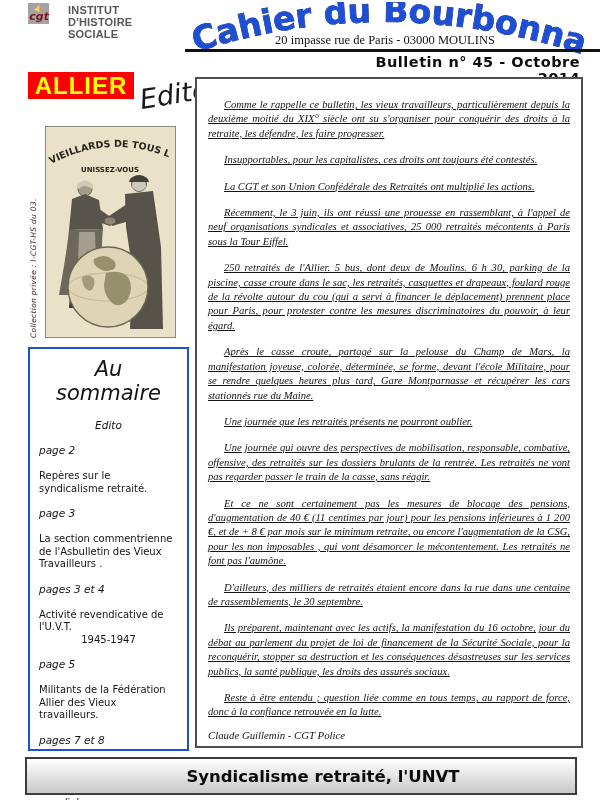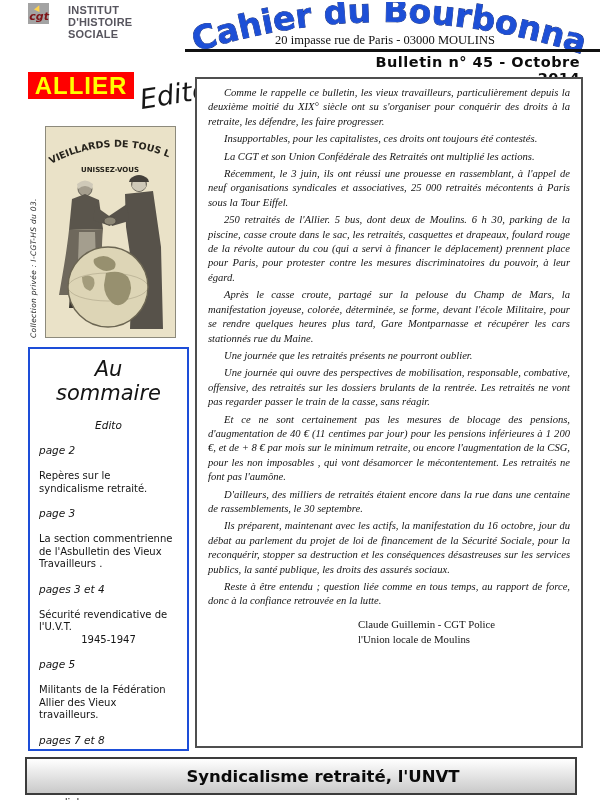--- a/index.html
+++ b/index.html
@@ -98,25 +98,25 @@
   }
   
   .edito-box{
     position:absolute; left:195px; top:77px; width:388px; height:671px;
     border:2px solid #4f4f4f; box-sizing:border-box; background:#fff;
     padding:7px 11px; overflow:hidden;
   }
   .edito-box p{
     font-family:"Liberation Serif", serif; font-style:italic;
     font-size:10.6px; line-height:1.36; color:#141414;
-    text-align:justify; text-indent:16px; margin:0 0 3px 0;
+    text-align:justify; text-indent:16px; margin:12px 0 3px 0;text-decoration:underline;
   }
   .signature{
-    margin-top:8px; margin-left:150px;
-    font-family:"Liberation Serif", serif; 
+    margin-top:8px; 
+    font-family:"Liberation Serif", serif; font-style:italic;
     font-size:10.8px; line-height:1.45; color:#141414;
   }
   
   .footer-bar{
     position:absolute; left:25px; top:757px; width:552px; height:38px;
     border:2px solid #3c3c3c; box-sizing:border-box;
     background:linear-gradient(#ffffff, #c9c9c9);
     display:flex; align-items:center; justify-content:center;padding-left:44px;
   }
   .footer-bar span{
@@ -209,21 +209,21 @@
       <div class="toc-title">Repères sur le syndicalisme retraité.</div>
       <div class="toc-page">page 3</div>
     </div>
 
     <div>
       <div class="toc-title">La section commentrienne de l'As­bulletin des Vieux Travailleurs .</div>
       <div class="toc-page">pages 3 et 4</div>
     </div>
 
     <div>
-      <div class="toc-title">Sécurité revendicative de l'U.V.T.</div>
+      <div class="toc-title">Activité revendicative de l'U.V.T.</div>
       <div class="toc-sub center">1945-1947</div>
       <div class="toc-page">page 5</div>
     </div>
 
     <div>
       <div class="toc-title">Militants de la Fédération Allier des Vieux travailleurs.</div>
       <div class="toc-page">pages 7 et 8</div>
     </div>
 
     <div>

